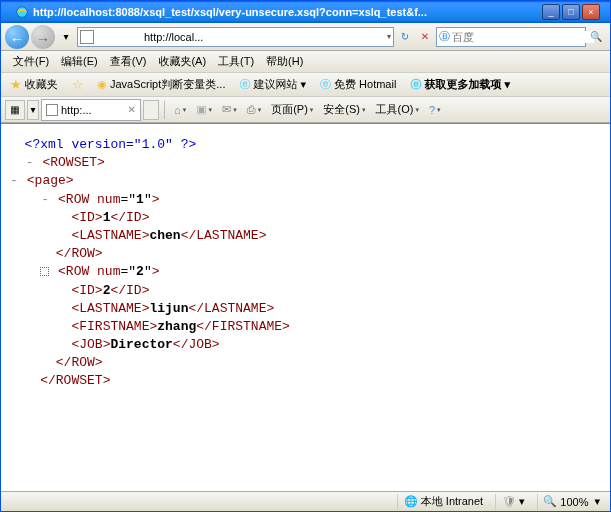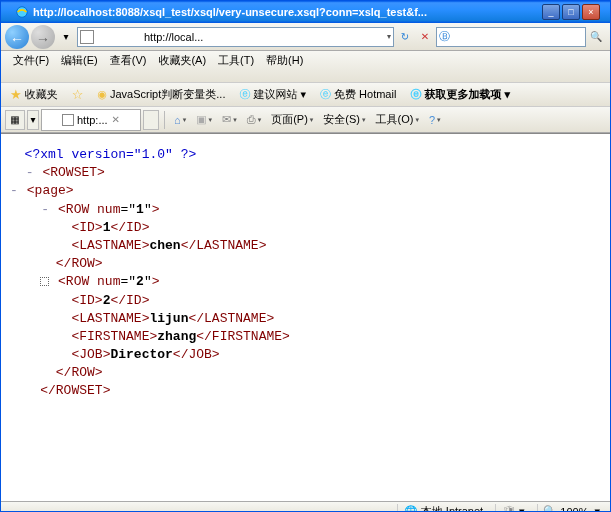--- a/index.html
+++ b/index.html
@@ -13,28 +13,28 @@
 .navbar { background: linear-gradient(to bottom,#f7f7f3,#e5e2d6); height: 28px; display: flex; align-items: center; padding: 0 4px; border-bottom: 1px solid #aaa; gap: 2px; }
 .nav-btn { width: 24px; height: 24px; border-radius: 50%; display: flex; align-items: center; justify-content: center; cursor: pointer; }
 .nav-back { background: radial-gradient(circle at 30% 30%, #8fd0ff, #2a82d8); color: #fff; font-size: 14px; }
 .nav-fwd { background: radial-gradient(circle at 30% 30%, #ddd, #aaa); color: #666; font-size: 14px; }
 .addr-wrap { flex: 1; display: flex; align-items: center; background: #fff; border: 1px solid #7f9db9; height: 20px; padding: 0 2px; }
 .addr-wrap .page-icon { width: 14px; height: 14px; margin-right: 2px; background:#fff; border:1px solid #888; display:inline-block; }
 .addr-wrap input { border: none; outline: none; flex: 1; font-size: 11px; height: 16px; padding-left: 48px; }
 .small-btn { width: 18px; height: 18px; display: flex; align-items: center; justify-content: center; border: 1px solid transparent; cursor: pointer; font-size: 10px; }
 .search-wrap { width: 150px; display: flex; align-items: center; background: #fff; border: 1px solid #7f9db9; height: 20px; padding: 0 2px; }
 .search-wrap input { border: none; outline: none; flex: 1; font-size: 11px; color: #888; }
-.menubar { background: linear-gradient(to bottom,#f7f7f3,#e5e2d6); height: 32px; display: flex; padding: 0 6px; border-bottom: 1px solid #ccc; }
+.menubar { background: linear-gradient(to bottom,#f7f7f3,#e5e2d6); height: 22px; display: flex; align-items: center; padding: 0 6px; border-bottom: 1px solid #ccc; }
 .menubar .menu-item { padding: 2px 6px; cursor: pointer; }
 .favbar { background: linear-gradient(to bottom,#f7f7f3,#e5e2d6); height: 24px; display: flex; align-items: center; padding: 0 6px; border-bottom: 1px solid #ccc; gap: 8px; }
 .favbar .fav-item { display: flex; align-items: center; gap: 3px; cursor: pointer; padding: 1px 3px; }
 .star { color: #f0c040; font-size: 13px; }
 .tabbar { background: linear-gradient(to bottom,#f7f7f3,#e5e2d6); height: 26px; display: flex; align-items: center; padding: 0 4px; border-bottom: 1px solid #aaa; gap: 2px; }
 .tabbar .tbtn { width: 20px; height: 20px; border: 1px solid #bbb; background: #f0f0e8; display: flex; align-items: center; justify-content: center; cursor: pointer; font-size: 10px; }
-.tabbar .tab { display: flex; align-items: center; background: #fff; border: 1px solid #aaa; height: 22px; padding: 0 20px; gap: 3px; cursor: pointer; min-width: 100px; }
+.tabbar .tab { display: flex; align-items: center; background: #fff; border: 1px solid #aaa; height: 22px; padding: 0 4px; gap: 3px; cursor: pointer; min-width: 100px; }
 .tabbar .tab .tab-x { color: #888; font-size: 10px; margin-left: auto; }
 .tabbar .sep { width: 1px; height: 18px; background: #bbb; margin: 0 3px; }
 .tabbar .txt-btn { padding: 2px 4px; cursor: pointer; display: flex; align-items: center; gap: 2px; }
 .tabbar .dd { font-size: 7px; color: #555; }
 .content { background: #fff; height: 368px; overflow: auto; padding: 12px 8px; font-family: "Courier New", monospace; font-size: 13px; line-height: 1.4; border-top: 1px solid #888; }
 .content .line { white-space: pre; }
 .toggle { color: #88a; cursor: pointer; display: inline-block; width: 10px; text-align: center; }
 .tag { color: #800000; }
 .attr { color: #800000; }
 .val { color: #000; font-weight: bold; }
@@ -69,20 +69,21 @@
   <span class="small-btn">▾</span>
   <div class="addr-wrap">
     <span class="page-icon"></span>
     <input type="text" value="http://local..." style="">
     <span style="color:#555;font-size:8px;">▾</span>
   </div>
   <span class="small-btn" style="color:#2a82d8;">↻</span>
   <span class="small-btn" style="color:#c33;">✕</span>
   <div class="search-wrap">
     <span style="color:#2a82d8;margin-right:2px;">Ⓑ</span>
+    <input type="text" placeholder="百度" style="">
   </div>
   <span class="small-btn" style="color:#2a82d8;">🔍</span>
 </div>
 
 <div class="menubar">
   <span class="menu-item">文件(F)</span>
   <span class="menu-item">编辑(E)</span>
   <span class="menu-item">查看(V)</span>
   <span class="menu-item">收藏夹(A)</span>
   <span class="menu-item">工具(T)</span>

